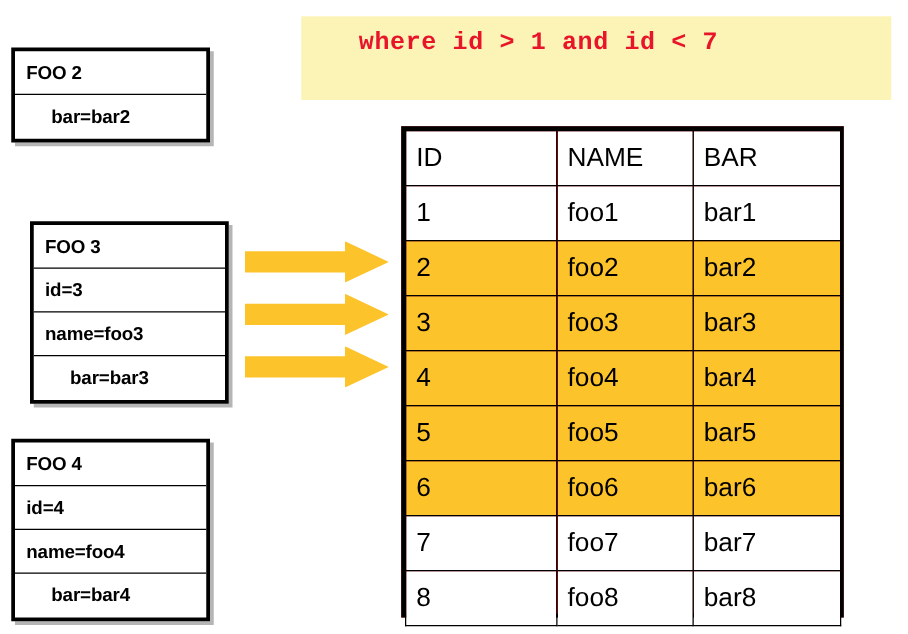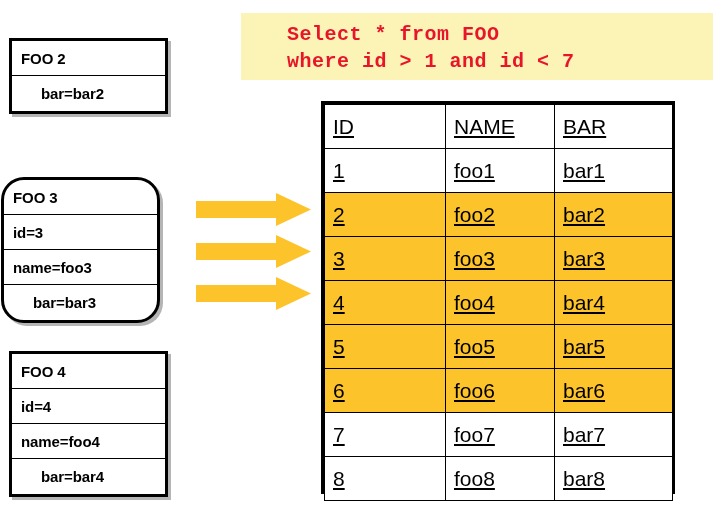--- a/index.html
+++ b/index.html
@@ -36,21 +36,21 @@
     color: #000000;
     letter-spacing: -0.1px;
     white-space: nowrap;
   }
   .entity-box .row:last-child {
     border-bottom: none;
     padding-left: 29px;
   }
 
   #box-foo2 { left: 9px;  top: 11px; margin-top: 27px; }
-  #box-foo3 { left: 1px;  top: 177px; border-radius: 23px; }
+  #box-foo3 { left: 24px;  top: 177px; }
   #box-foo4 { left: 9px;  top: 351px; text-align: right; }
 
   
   .arrow {
     position: absolute;
     width: 115px;
     height: 33px;
   }
   .arrow svg { display: block; width: 100%; height: 100%; }
   #arrow-1 { left: 196px; top: 193px; }
@@ -81,21 +81,20 @@
   #result-table {
     position: absolute;
     left: 321px;
     top: 101px;
     width: 354px;
     height: 393px;
     box-sizing: border-box;
     border: 3px solid #000000;
     background: #b91c1c;
     border-collapse: collapse;
-    text-decoration: underline;
   }
   #result-table table {
     width: 100%;
     height: 100%;
     border-collapse: collapse;
     table-layout: fixed;
   }
   #result-table td {
     border: 1.5px solid #000000;
     font-size: 21px;
@@ -144,21 +143,20 @@
     <polygon points="0,8 80,8 80,0 115,16.5 80,33 80,25 0,25" fill="#fdc32b"></polygon>
   </svg>
 </div>
 <div class="arrow" id="arrow-3">
   <svg viewBox="0 0 115 33" xmlns="http://www.w3.org/2000/svg">
     <polygon points="0,8 80,8 80,0 115,16.5 80,33 80,25 0,25" fill="#fdc32b"></polygon>
   </svg>
 </div>
 
 <div id="sql-box">
-  <div class="sql-line sql-line-1">Select * from FOO</div>
   <div class="sql-line sql-line-2">where id &gt; 1 and id &lt; 7</div>
 </div>
 
 <div id="result-table">
   <table>
     <colgroup>
       <col class="c-id">
         <col class="c-name">
         <col class="c-bar">
     </colgroup>

